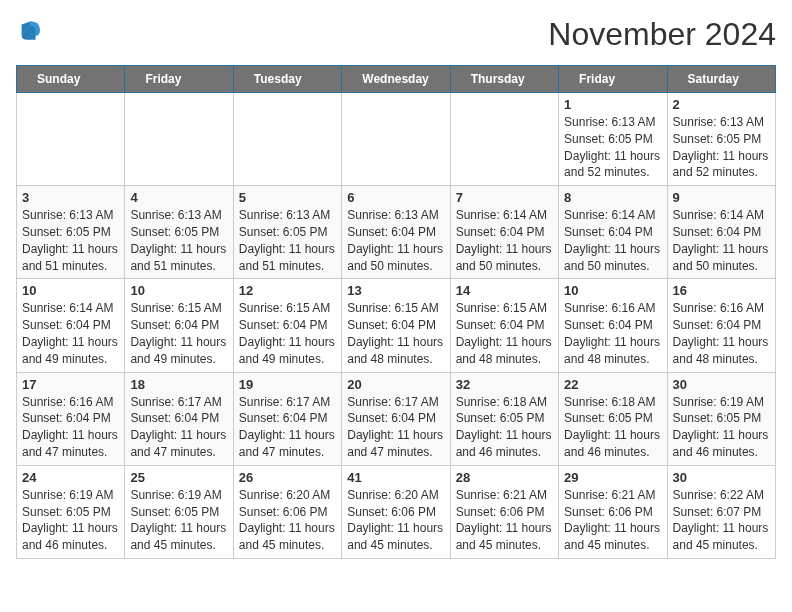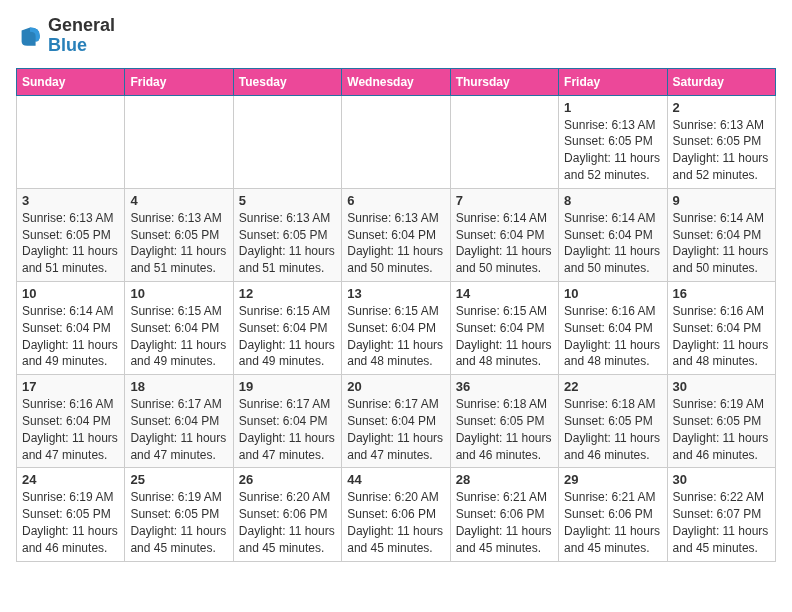--- a/index.html
+++ b/index.html
@@ -41,23 +41,23 @@
     .subtitle {
       font-size: 14px;
       color: #555;
     }
     .calendar {
       width: 100%;
       border-collapse: collapse;
       font-size: 11px;
     }
     .calendar thead tr th {
-      background: #ec4899;
+      background: #737373;
       color: #fff;
-      padding: 6px 5px;
+      padding: 6px 20px;
       text-align: left;
       font-weight: bold;
       font-size: 12px;
       border: 1px solid #2471a3;
     }
     .calendar tbody tr td {
       border: 1px solid #ccc;
       vertical-align: top;
       padding: 4px 5px;
       width: calc(100% / 7);
@@ -85,26 +85,23 @@
   </style>
 </head>
 <body>
 
 <div class="header">
   <div class="logo">
     <svg class="logo-icon" viewBox="0 0 40 40" xmlns="http://www.w3.org/2000/svg">
       <path d="M8 12 L8 28 Q8 34 16 34 L28 34 L28 28 Q34 28 34 20 Q34 8 20 8 Z" fill="#2980b9"></path>
       <path d="M20 8 Q34 8 34 20 Q34 28 28 28 L28 20 Q28 14 20 14 Z" fill="#3498db"></path>
     </svg>
-    <div class="logo-text">
-      <span class="logo-general">General</span><br>
-      <span class="logo-blue">Blue</span>
-    </div>
   </div>
   <div class="title-block">
+    <div class="month-title">November 2024</div>
   </div>
 </div>
 
 <table class="calendar">
   <thead>
     <tr>
     <th>Sunday</th>
         <th>Friday</th>
         <th>Tuesday</th>
         <th>Wednesday</th>
@@ -240,21 +237,21 @@
 Sunset: 6:04 PM
 Daylight: 11 hours and 47 minutes.</div>
         </td>
         <td>
           <span class="day-num">20</span>
           <div class="day-info">Sunrise: 6:17 AM
 Sunset: 6:04 PM
 Daylight: 11 hours and 47 minutes.</div>
         </td>
         <td>
-          <span class="day-num">36</span>
+          <span class="day-num">32</span>
           <div class="day-info">Sunrise: 6:18 AM
 Sunset: 6:05 PM
 Daylight: 11 hours and 46 minutes.</div>
         </td>
         <td>
           <span class="day-num">22</span>
           <div class="day-info">Sunrise: 6:18 AM
 Sunset: 6:05 PM
 Daylight: 11 hours and 46 minutes.</div>
         </td>
@@ -278,21 +275,21 @@
 Sunset: 6:05 PM
 Daylight: 11 hours and 45 minutes.</div>
         </td>
         <td>
           <span class="day-num">26</span>
           <div class="day-info">Sunrise: 6:20 AM
 Sunset: 6:06 PM
 Daylight: 11 hours and 45 minutes.</div>
         </td>
         <td>
-          <span class="day-num">44</span>
+          <span class="day-num">41</span>
           <div class="day-info">Sunrise: 6:20 AM
 Sunset: 6:06 PM
 Daylight: 11 hours and 45 minutes.</div>
         </td>
         <td>
           <span class="day-num">28</span>
           <div class="day-info">Sunrise: 6:21 AM
 Sunset: 6:06 PM
 Daylight: 11 hours and 45 minutes.</div>
         </td>

